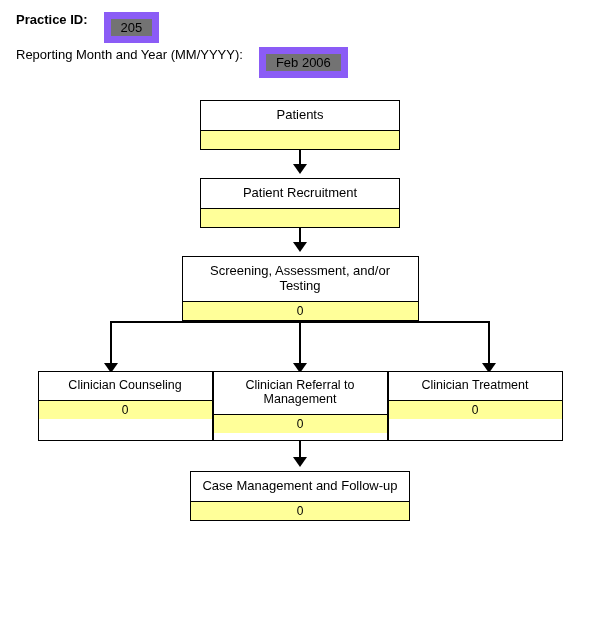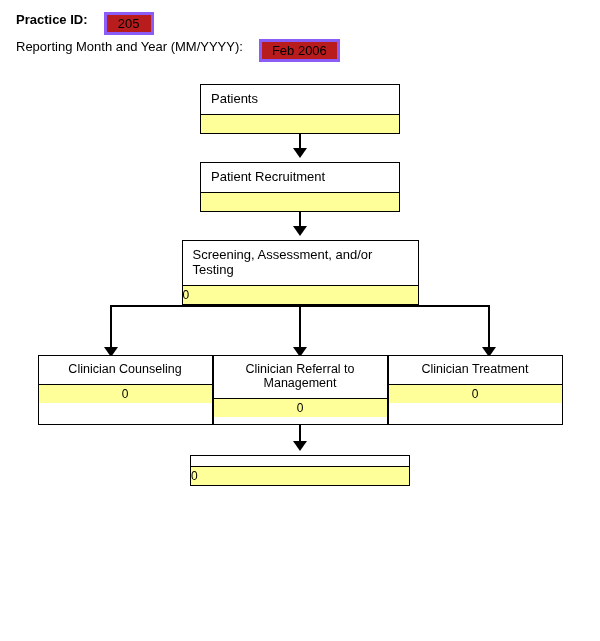--- a/index.html
+++ b/index.html
@@ -22,40 +22,40 @@
       margin-bottom: 4px;
       gap: 16px;
     }
 
     .header-label {
       font-weight: bold;
       font-size: 13px;
     }
 
     .header-value {
-      border: 3px solid #8b5cf6;
-      background: #b91c1c;
+      border: 7px solid #8b5cf6;
+      background: #737373;
       padding: 1px 10px;
       font-size: 13px;
       min-width: 50px;
       text-align: center;
     }
 
     .flowchart {
       display: flex;
       flex-direction: column;
       align-items: center;
       gap: 0;
       padding-top: 4px;
     }
 
     .flow-box {
       border: 1.5px solid #000;
       background: #fff;
-      text-align: left;
+      text-align: center;
       padding: 6px 10px 0 10px;
       width: 200px;
       position: relative;
     }
 
     .flow-box .box-title {
       font-size: 13px;
       padding-bottom: 4px;
       display: block;
     }
@@ -292,16 +292,17 @@
     <div class="small-box">
       <span class="box-title">Clinician Treatment</span>
       <span class="box-value">0</span>
     </div>
 
   </div>
 
   <div class="center-arrow"></div>
 
   <div class="flow-box" style="width:220px;">
+    <span class="box-title">Case Management and Follow-up</span>
     <span class="box-value">0</span>
   </div>
 
 </div>
 
 </body></html>

